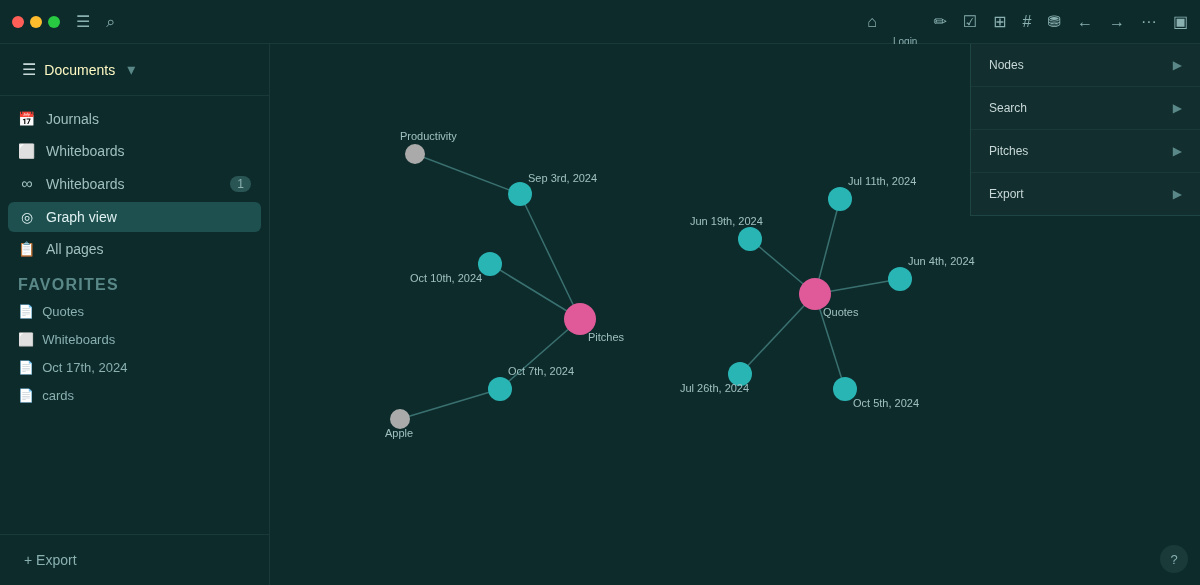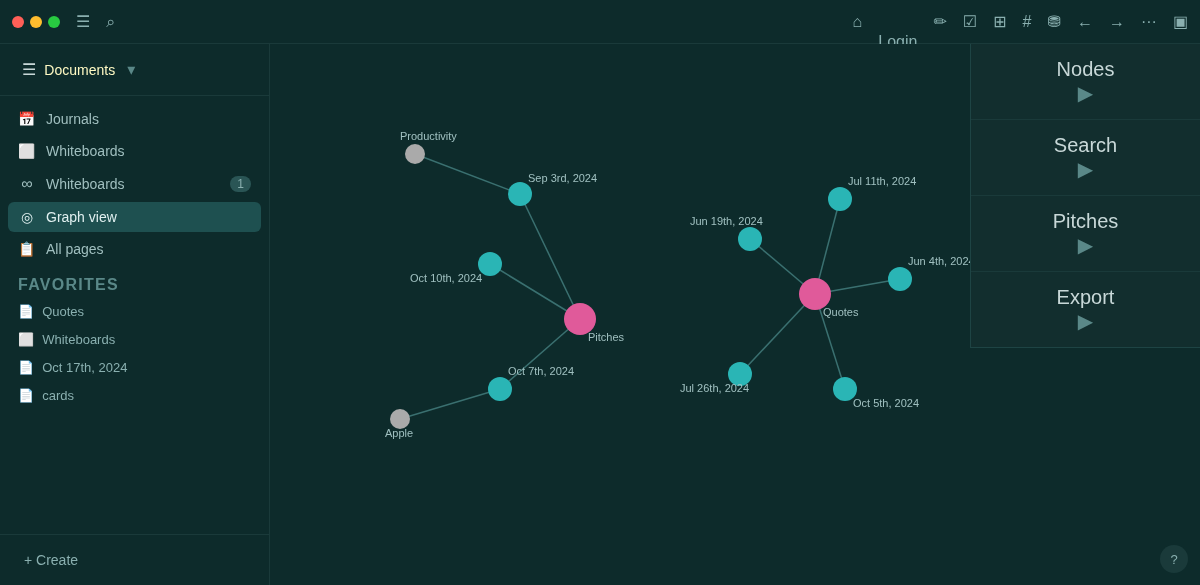--- a/index.html
+++ b/index.html
@@ -170,25 +170,24 @@
       background: #122e2e;
       border-left: 1px solid #1e4444;
       border-bottom: 1px solid #1e4444;
       z-index: 100;
     }
     .context-menu-item {
       display: flex;
       align-items: center;
       justify-content: space-between;
       padding: 14px 18px;
-      font-size: 20px;
+      font-size: 12px;
       color: #c8d8d8;
       cursor: pointer;
       border-bottom: 1px solid #1a3a3a;
-      flex-direction: column;
     }
     .context-menu-item:last-child { border-bottom: none; text-align: center; }
     .context-menu-arrow { color: #5a8888; }
 
     
     .graph-svg {
       position: absolute;
       top: 0; left: 0;
       width: 100%; height: 100%;
     }
@@ -223,21 +222,21 @@
     <div class="traffic-light red"></div>
     <div class="traffic-light yellow"></div>
     <div class="traffic-light green"></div>
   </div>
   <div class="titlebar-icons">
     <span class="tb-icon">☰</span>
     <span class="tb-icon">⌕</span>
   </div>
   <div class="titlebar-right">
     <span class="tb-icon">⌂</span>
-    <span class="tb-icon" style="font-size:16px;margin-top:40px;">Login</span>
+    <span class="tb-icon" style="font-size:10px;margin-top:40px;">Login</span>
     <span class="tb-icon">✏</span>
     <span class="tb-icon">☑</span>
     <span class="tb-icon">⊞</span>
     <span class="tb-icon">#</span>
     <span class="tb-icon">⛃</span>
     <span class="tb-icon">←</span>
     <span class="tb-icon">→</span>
     <span class="tb-icon">···</span>
     <span class="tb-icon">▣</span>
   </div>
@@ -291,21 +290,21 @@
         <span>📄</span>
         <span>Oct 17th, 2024</span>
       </div>
       <div class="sidebar-recent-item">
         <span>📄</span>
         <span>cards</span>
       </div>
     </div>
     <div class="sidebar-footer">
       <div class="create-btn">
-        <span>+ Create</span>
+        <span>+ Export</span>
       </div>
     </div>
   </div>
 
   <div class="graph-area">
     <svg class="graph-svg" id="graph-svg">
         <line x1="145" y1="110" x2="250" y2="150" stroke="#3a7070" stroke-width="1.5"></line>
         <line x1="250" y1="150" x2="310" y2="275" stroke="#3a7070" stroke-width="1.5"></line>
         <line x1="220" y1="220" x2="310" y2="275" stroke="#3a7070" stroke-width="1.5"></line>
         <line x1="230" y1="345" x2="310" y2="275" stroke="#3a7070" stroke-width="1.5"></line>

